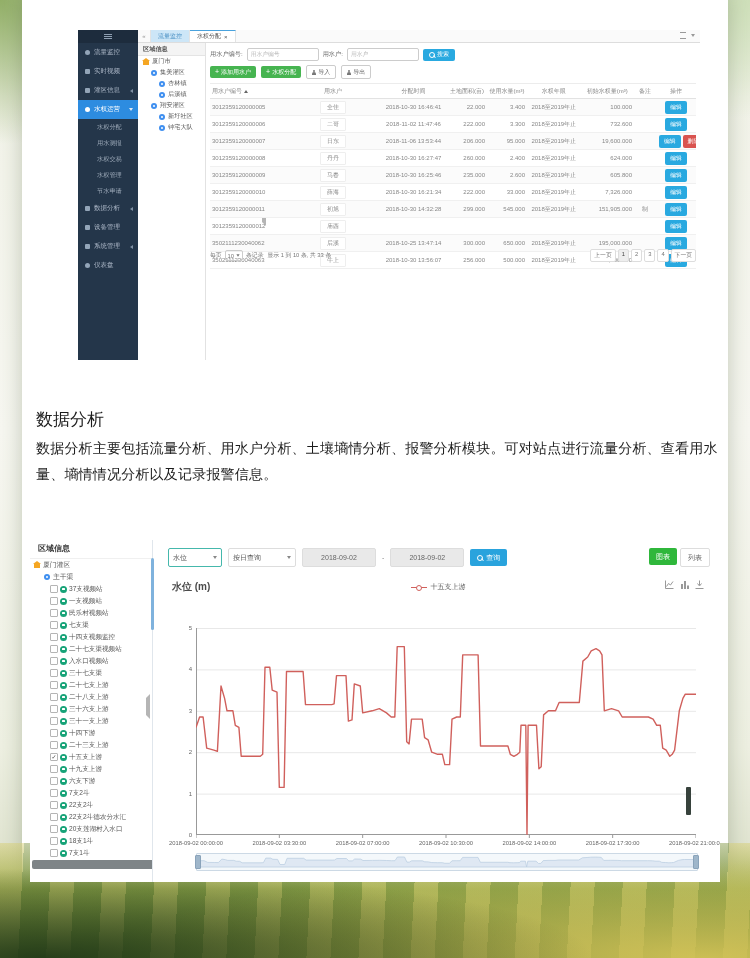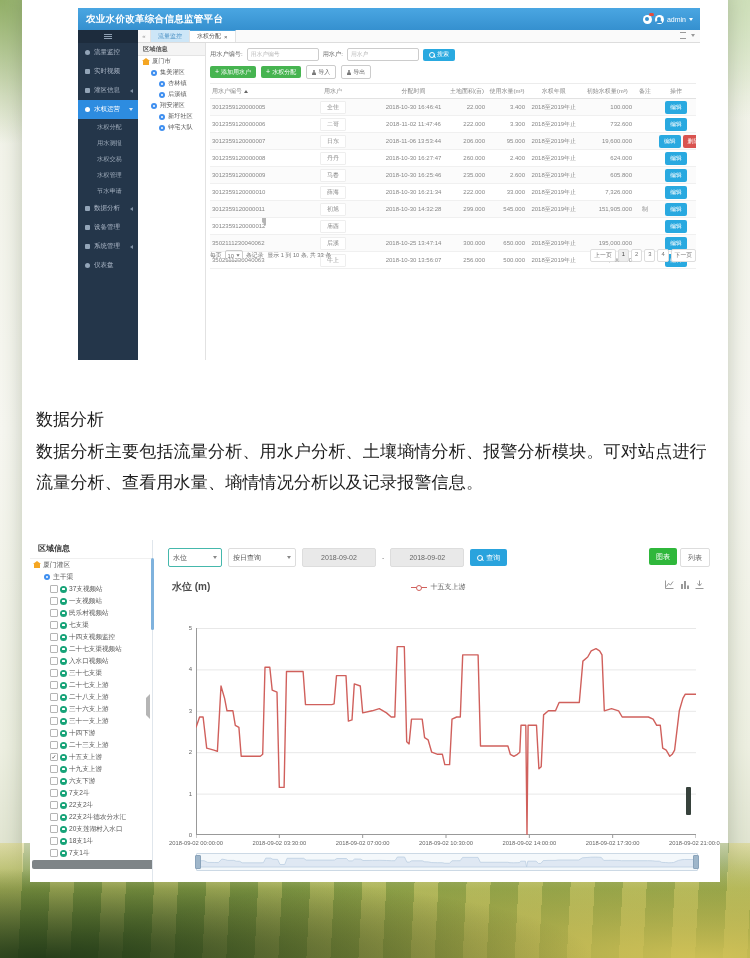--- a/index.html
+++ b/index.html
@@ -88,21 +88,21 @@
   .act-btn{display:inline-block;background:#29a9e0;color:#fff;border-radius:2px;padding:2px 5px;font-size:5.8px;margin:0 1px;cursor:pointer;}
   .act-btn.del{background:#d9534f;}
   .pgrow{position:absolute;left:4px;top:206px;width:486px;display:flex;align-items:center;font-size:5.8px;color:#777;}
   .pgsel{border:1px solid #ccc;border-radius:2px;height:9px;display:inline-flex;align-items:center;padding:0 2px;gap:2px;margin:0 3px;}
   .pgsel .mini-caret{border-top-color:#777;transform:scale(.8);}
   .pgright{margin-left:auto;display:flex;gap:2px;}
   .pgbtn{border:1px solid #ddd;border-radius:2px;padding:1px 3px;background:#fff;color:#777;cursor:pointer;}
   .pgbtn.on{background:#eee;color:#444;}
   
   .doc-h{left:36px;top:408px;width:680px;font-size:17px;color:#1c1c1c;}
-  .doc-p{left:36px;top:436px;width:682px;font-size:17px;line-height:1.85;color:#1c1c1c;letter-spacing:.2px;}
+  .doc-p{left:36px;top:436px;width:682px;font-size:14px;line-height:1.85;color:#1c1c1c;letter-spacing:.2px;}
   
   .shot2{left:30px;top:540px;width:690px;height:342px;background:#fff;}
   .s2-left{position:absolute;left:0;top:0;width:122px;height:342px;overflow:hidden;}
   .s2-ptitle{height:18px;line-height:18px;font-size:8px;font-weight:bold;color:#333;padding-left:8px;border-bottom:1px solid #f0f0f0;}
   .s2-row{height:12px;display:flex;align-items:center;gap:3px;font-size:6.8px;color:#555;cursor:pointer;}
   .st-row{height:12px;display:flex;align-items:center;gap:2px;font-size:6.6px;color:#555;padding-left:20px;cursor:pointer;}
   .cb{width:6px;height:6px;border:1px solid #b5b5b5;border-radius:1px;background:#fff;flex:none;
       font-size:6px;line-height:6px;text-align:center;color:#444;}
   .st-ico{width:7px;height:7px;border-radius:50%;background:#17a378;position:relative;flex:none;}
   .st-ico:after{content:"";position:absolute;left:2px;top:2.5px;width:3px;height:2px;background:#fff;border-radius:.5px;}
@@ -140,35 +140,20 @@
 <body>
 
 <div class="stage">
   <div class="bg"></div>
   <div class="bg-topleft"></div>
   <div class="bg-topright"></div>
   <div class="card"></div>
   <div class="bg-bottom"></div>
 
   <div class="abs shot1">
-    <div class="s1-header">
-      <div class="s1-title">农业水价改革综合信息监管平台</div>
-      <div class="s1-user">
-        <span class="hicon">
-            <span class="dot" style="left:2px;top:2.5px"></span>
-            <span class="badge"></span>
-          </span>
-        <span class="hicon">
-            <span class="dot"></span>
-            <span class="shoulder"></span>
-          </span>
-        <span>admin</span>
-        <span class="caret-down"></span>
-      </div>
-    </div>
     <div class="s1-side">
       <div class="s1-burger">
           <i></i>
           <i></i>
           <i></i>
         </div>
       <div id="s1-nav">
           <div class="nav-item">
             <span class="nicon round"></span>
             <span class="nlabel">流量监控</span>

